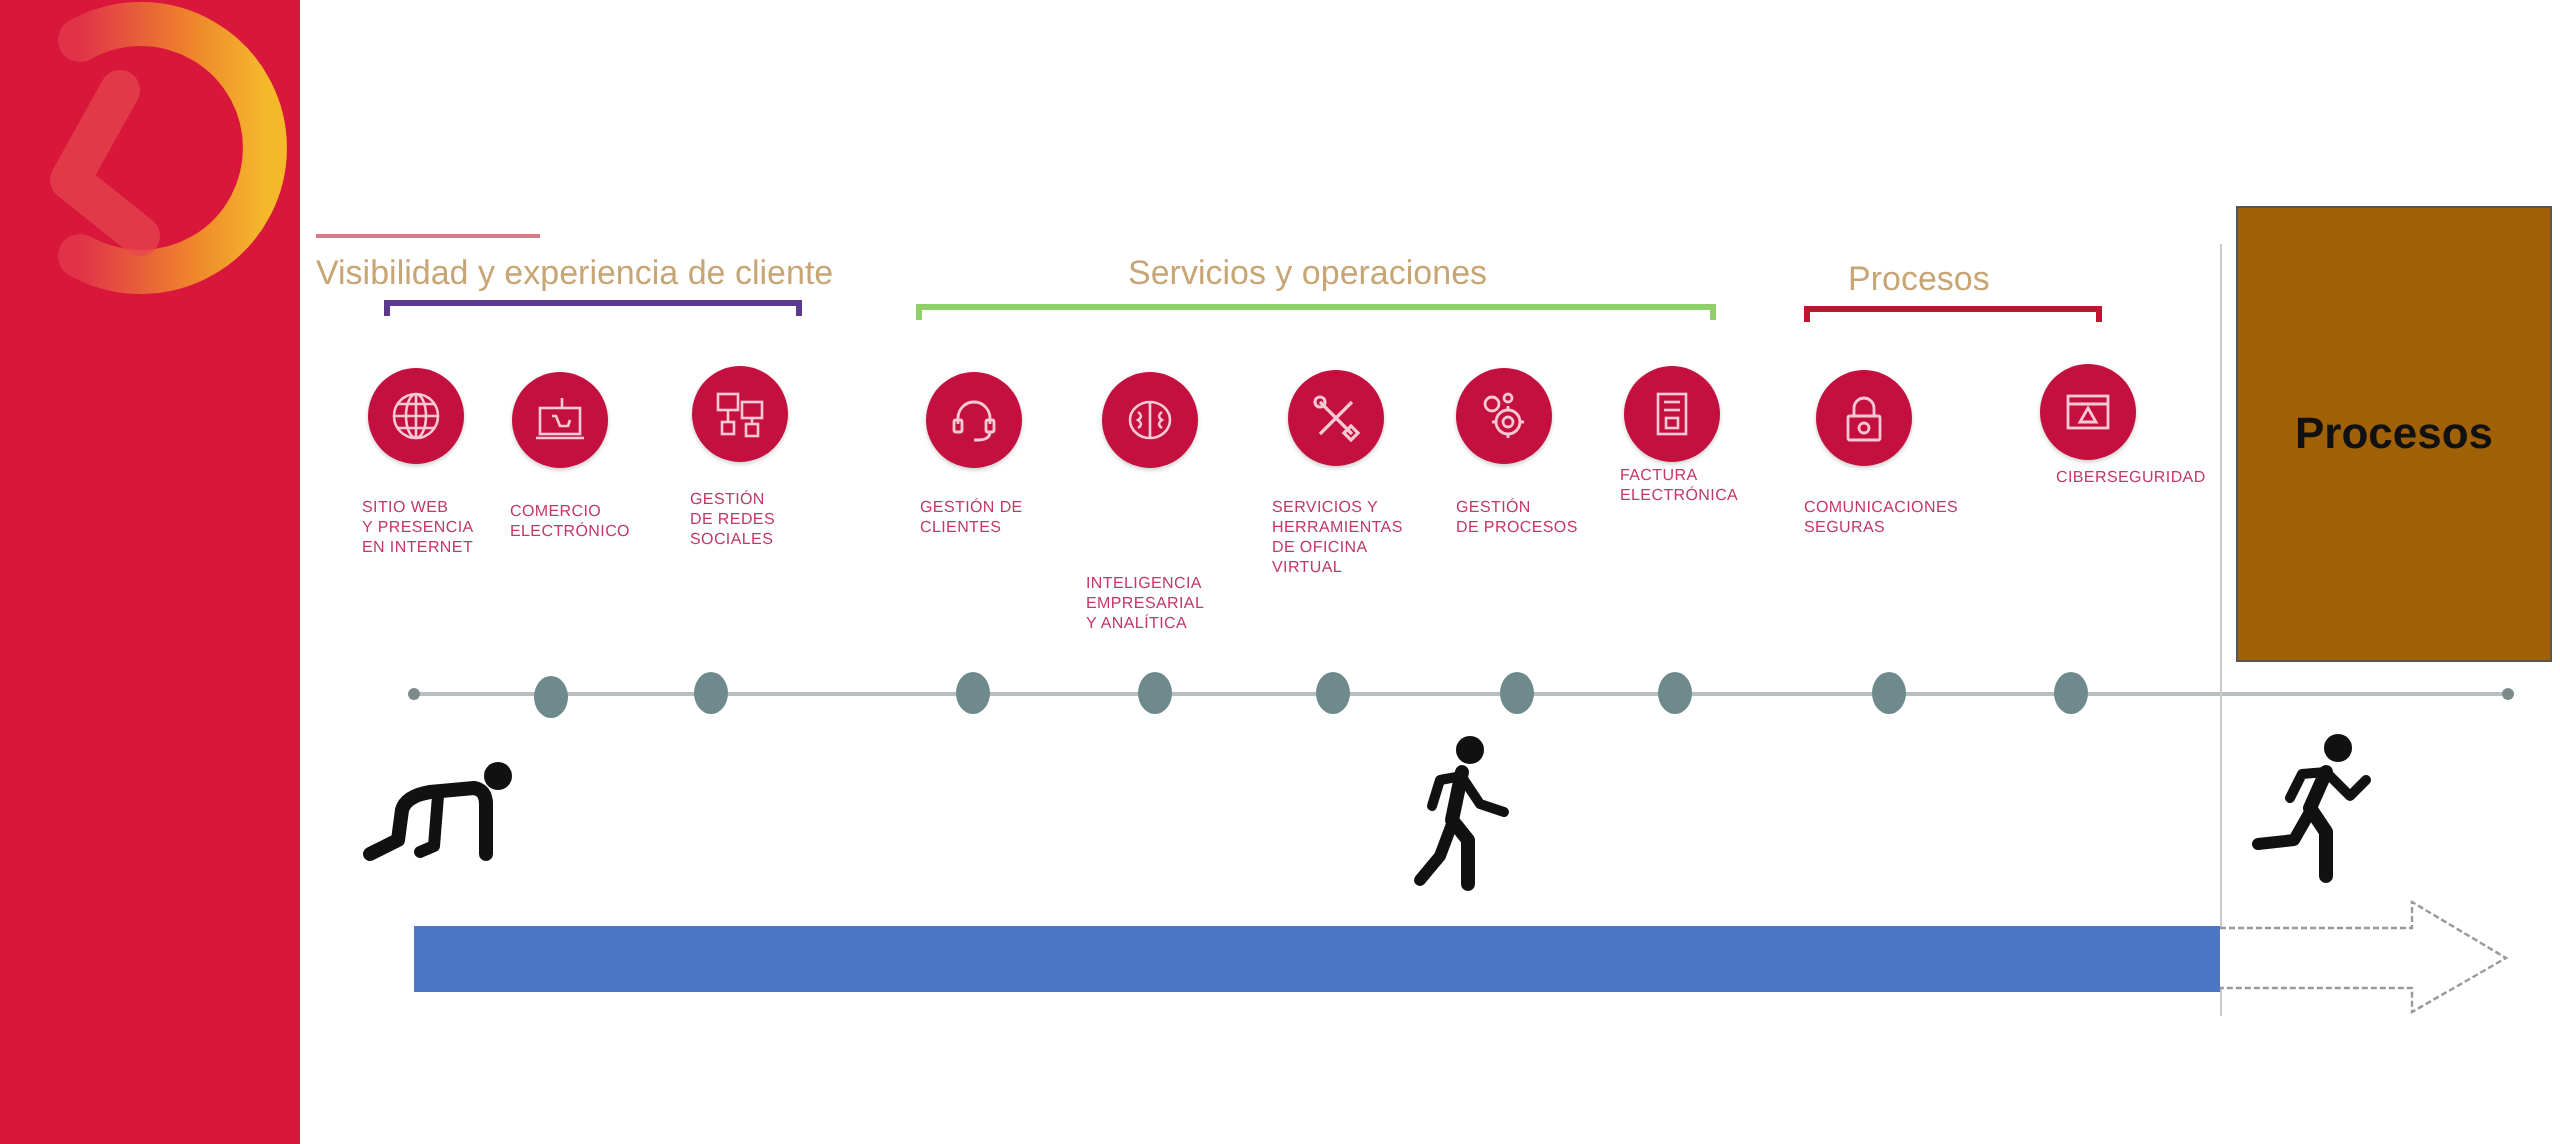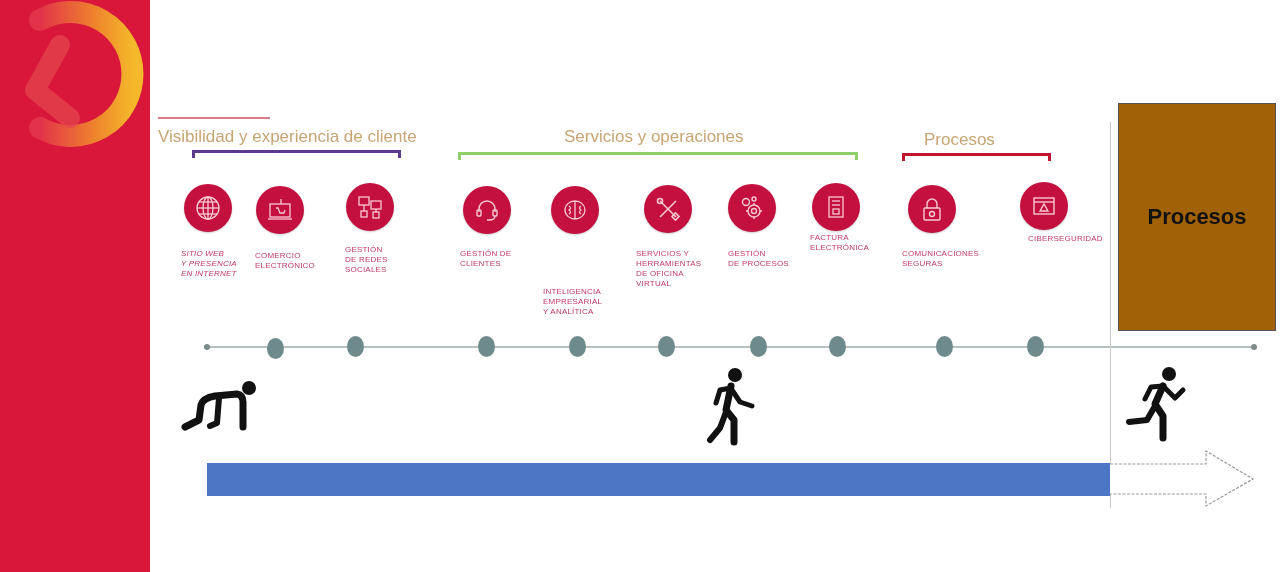--- a/index.html
+++ b/index.html
@@ -127,21 +127,21 @@
     </svg>
 </div>
 <div class="abs icon-circle" style="left:1020px; top:182px;">
   <svg viewBox="0 0 30 30" fill="none" stroke="#f7c9d5" stroke-width="1.4">
       <rect x="5" y="7" width="20" height="16"></rect>
       <line x1="5" y1="11" x2="25" y2="11"></line>
       <path d="M15 13 l4 7 h-8 z"></path>
     </svg>
 </div>
 
-<div class="abs item-label" style="left:181px; top:249px;font-style:italic;">Sitio web
+<div class="abs item-label" style="left:181px; top:249px;">Sitio web
 y presencia
 en internet</div>
 <div class="abs item-label" style="left:255px; top:251px;">Comercio
 electrónico</div>
 <div class="abs item-label" style="left:345px; top:245px;">Gestión
 de redes
 sociales</div>
 <div class="abs item-label" style="left:460px; top:249px;">Gestión de
 clientes</div>
 <div class="abs item-label" style="left:543px; top:251px;margin-top:36px;">Inteligencia

